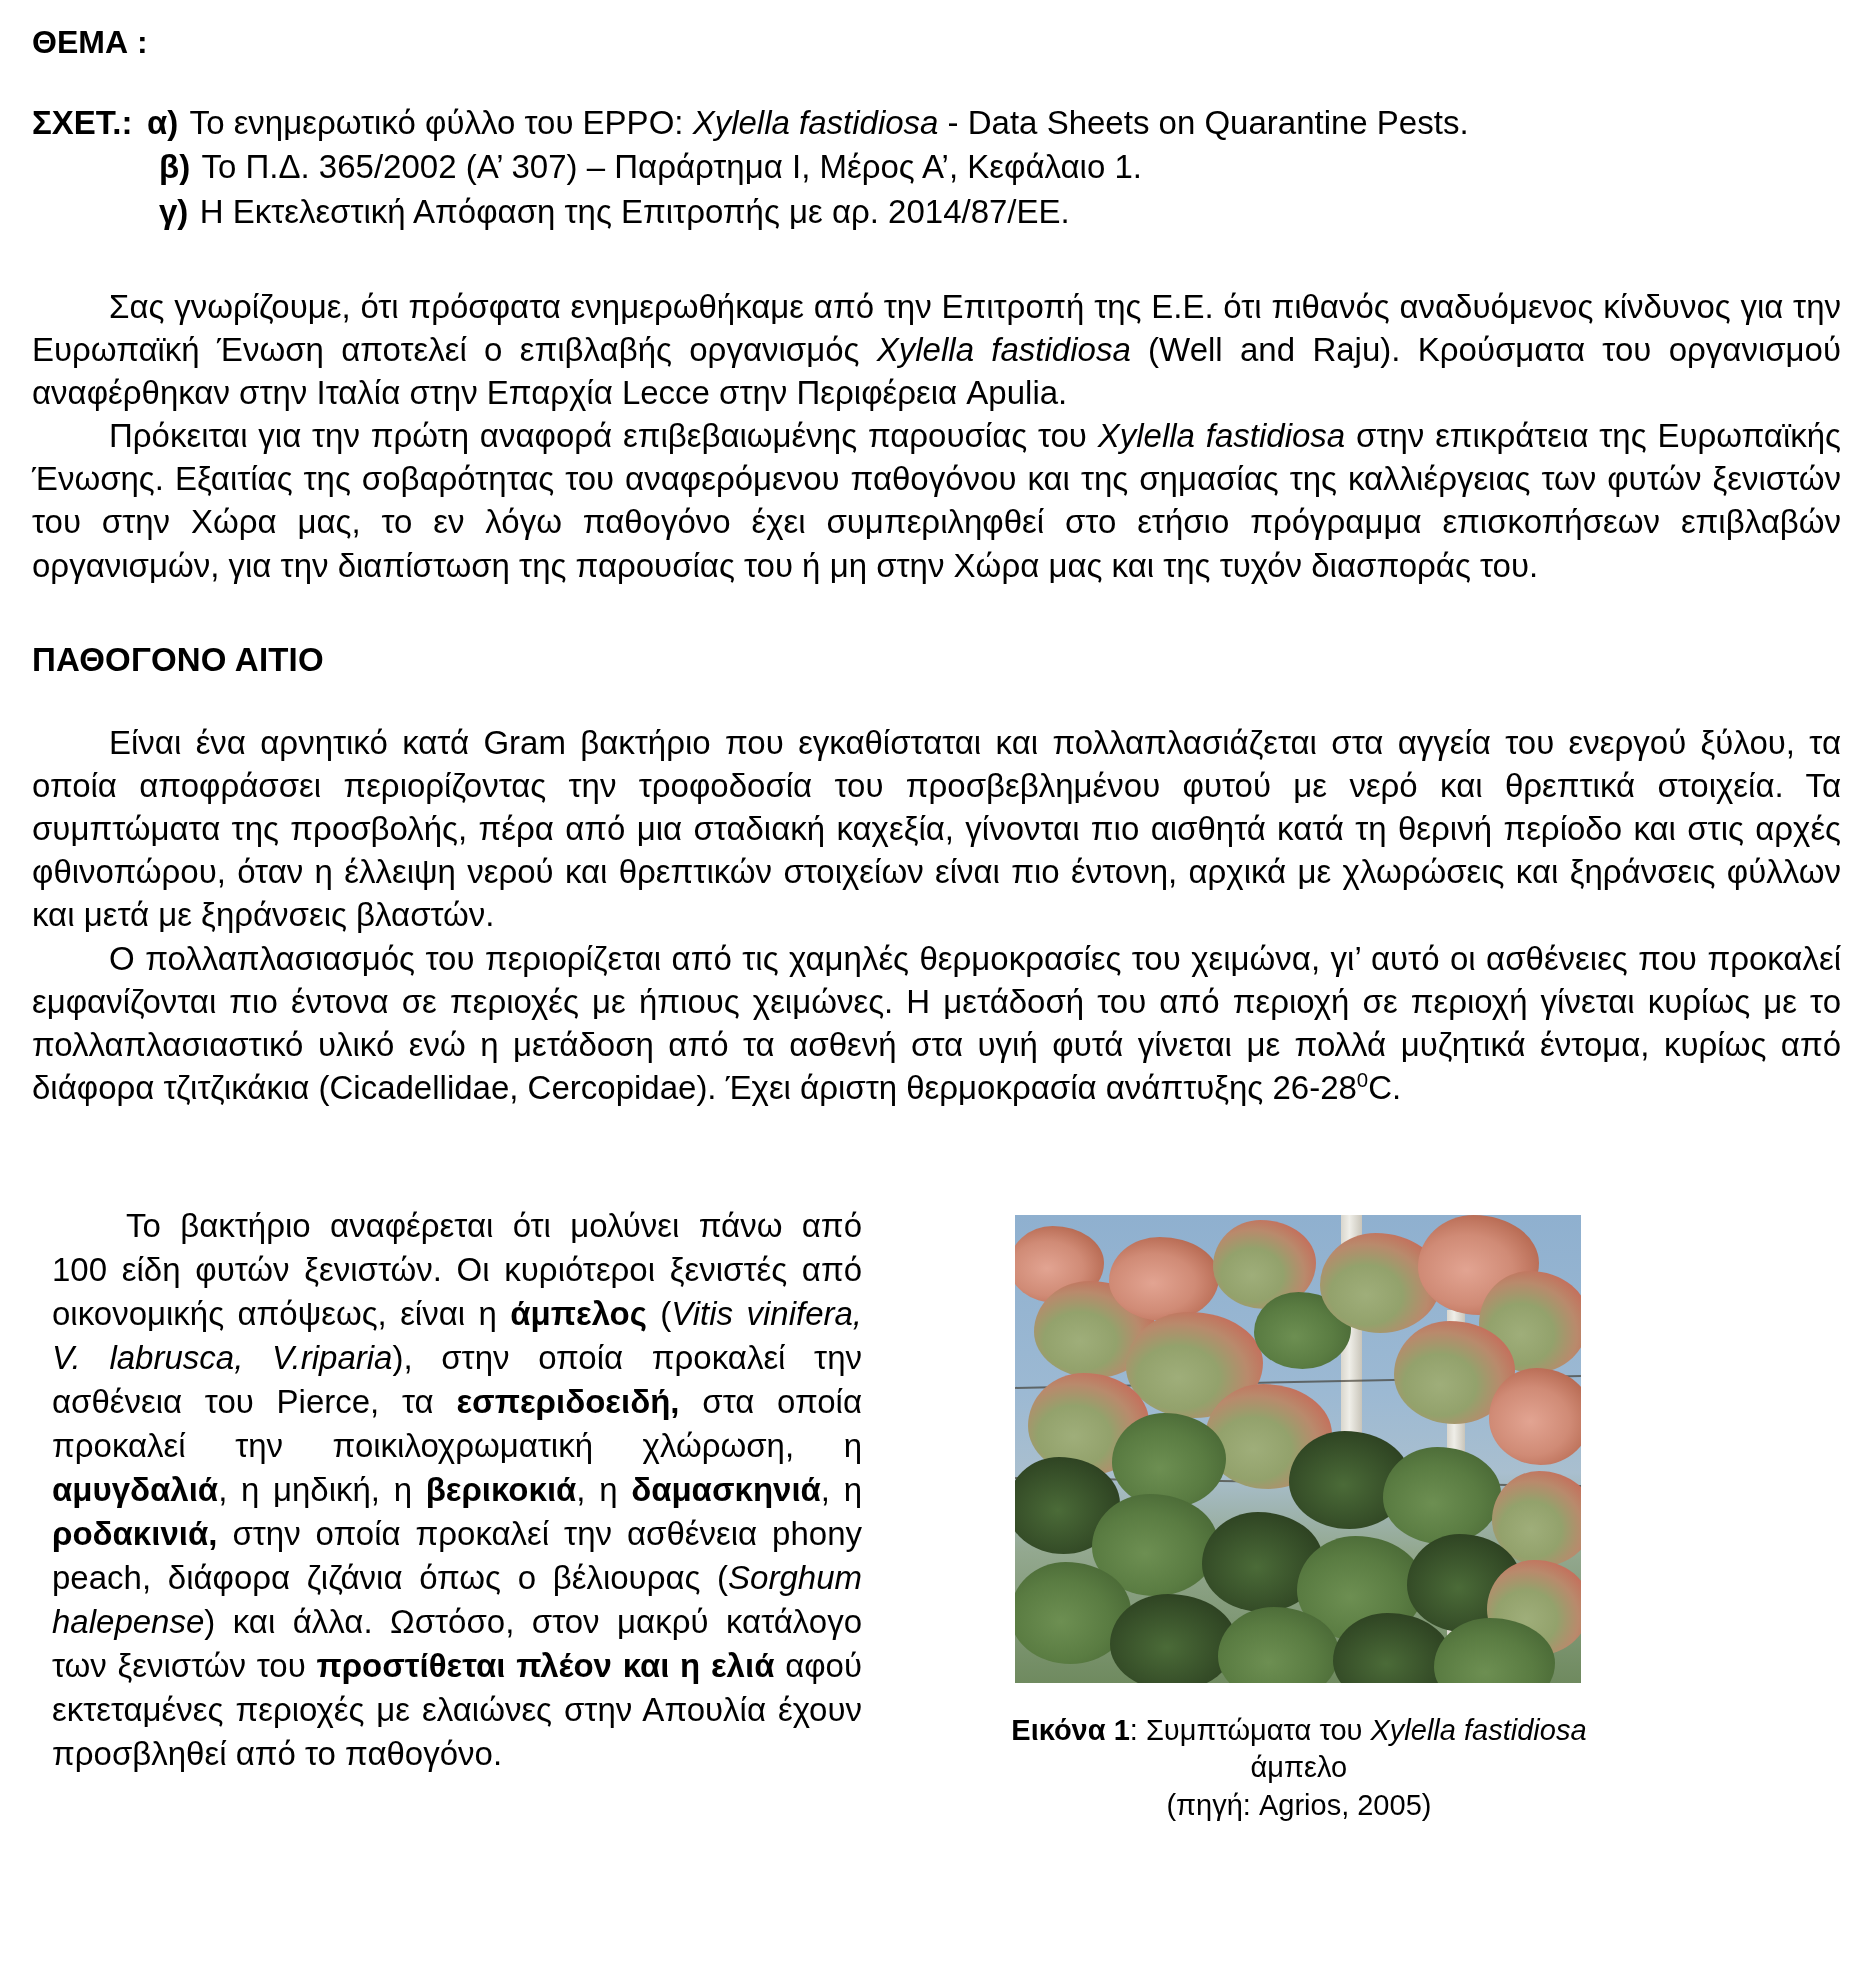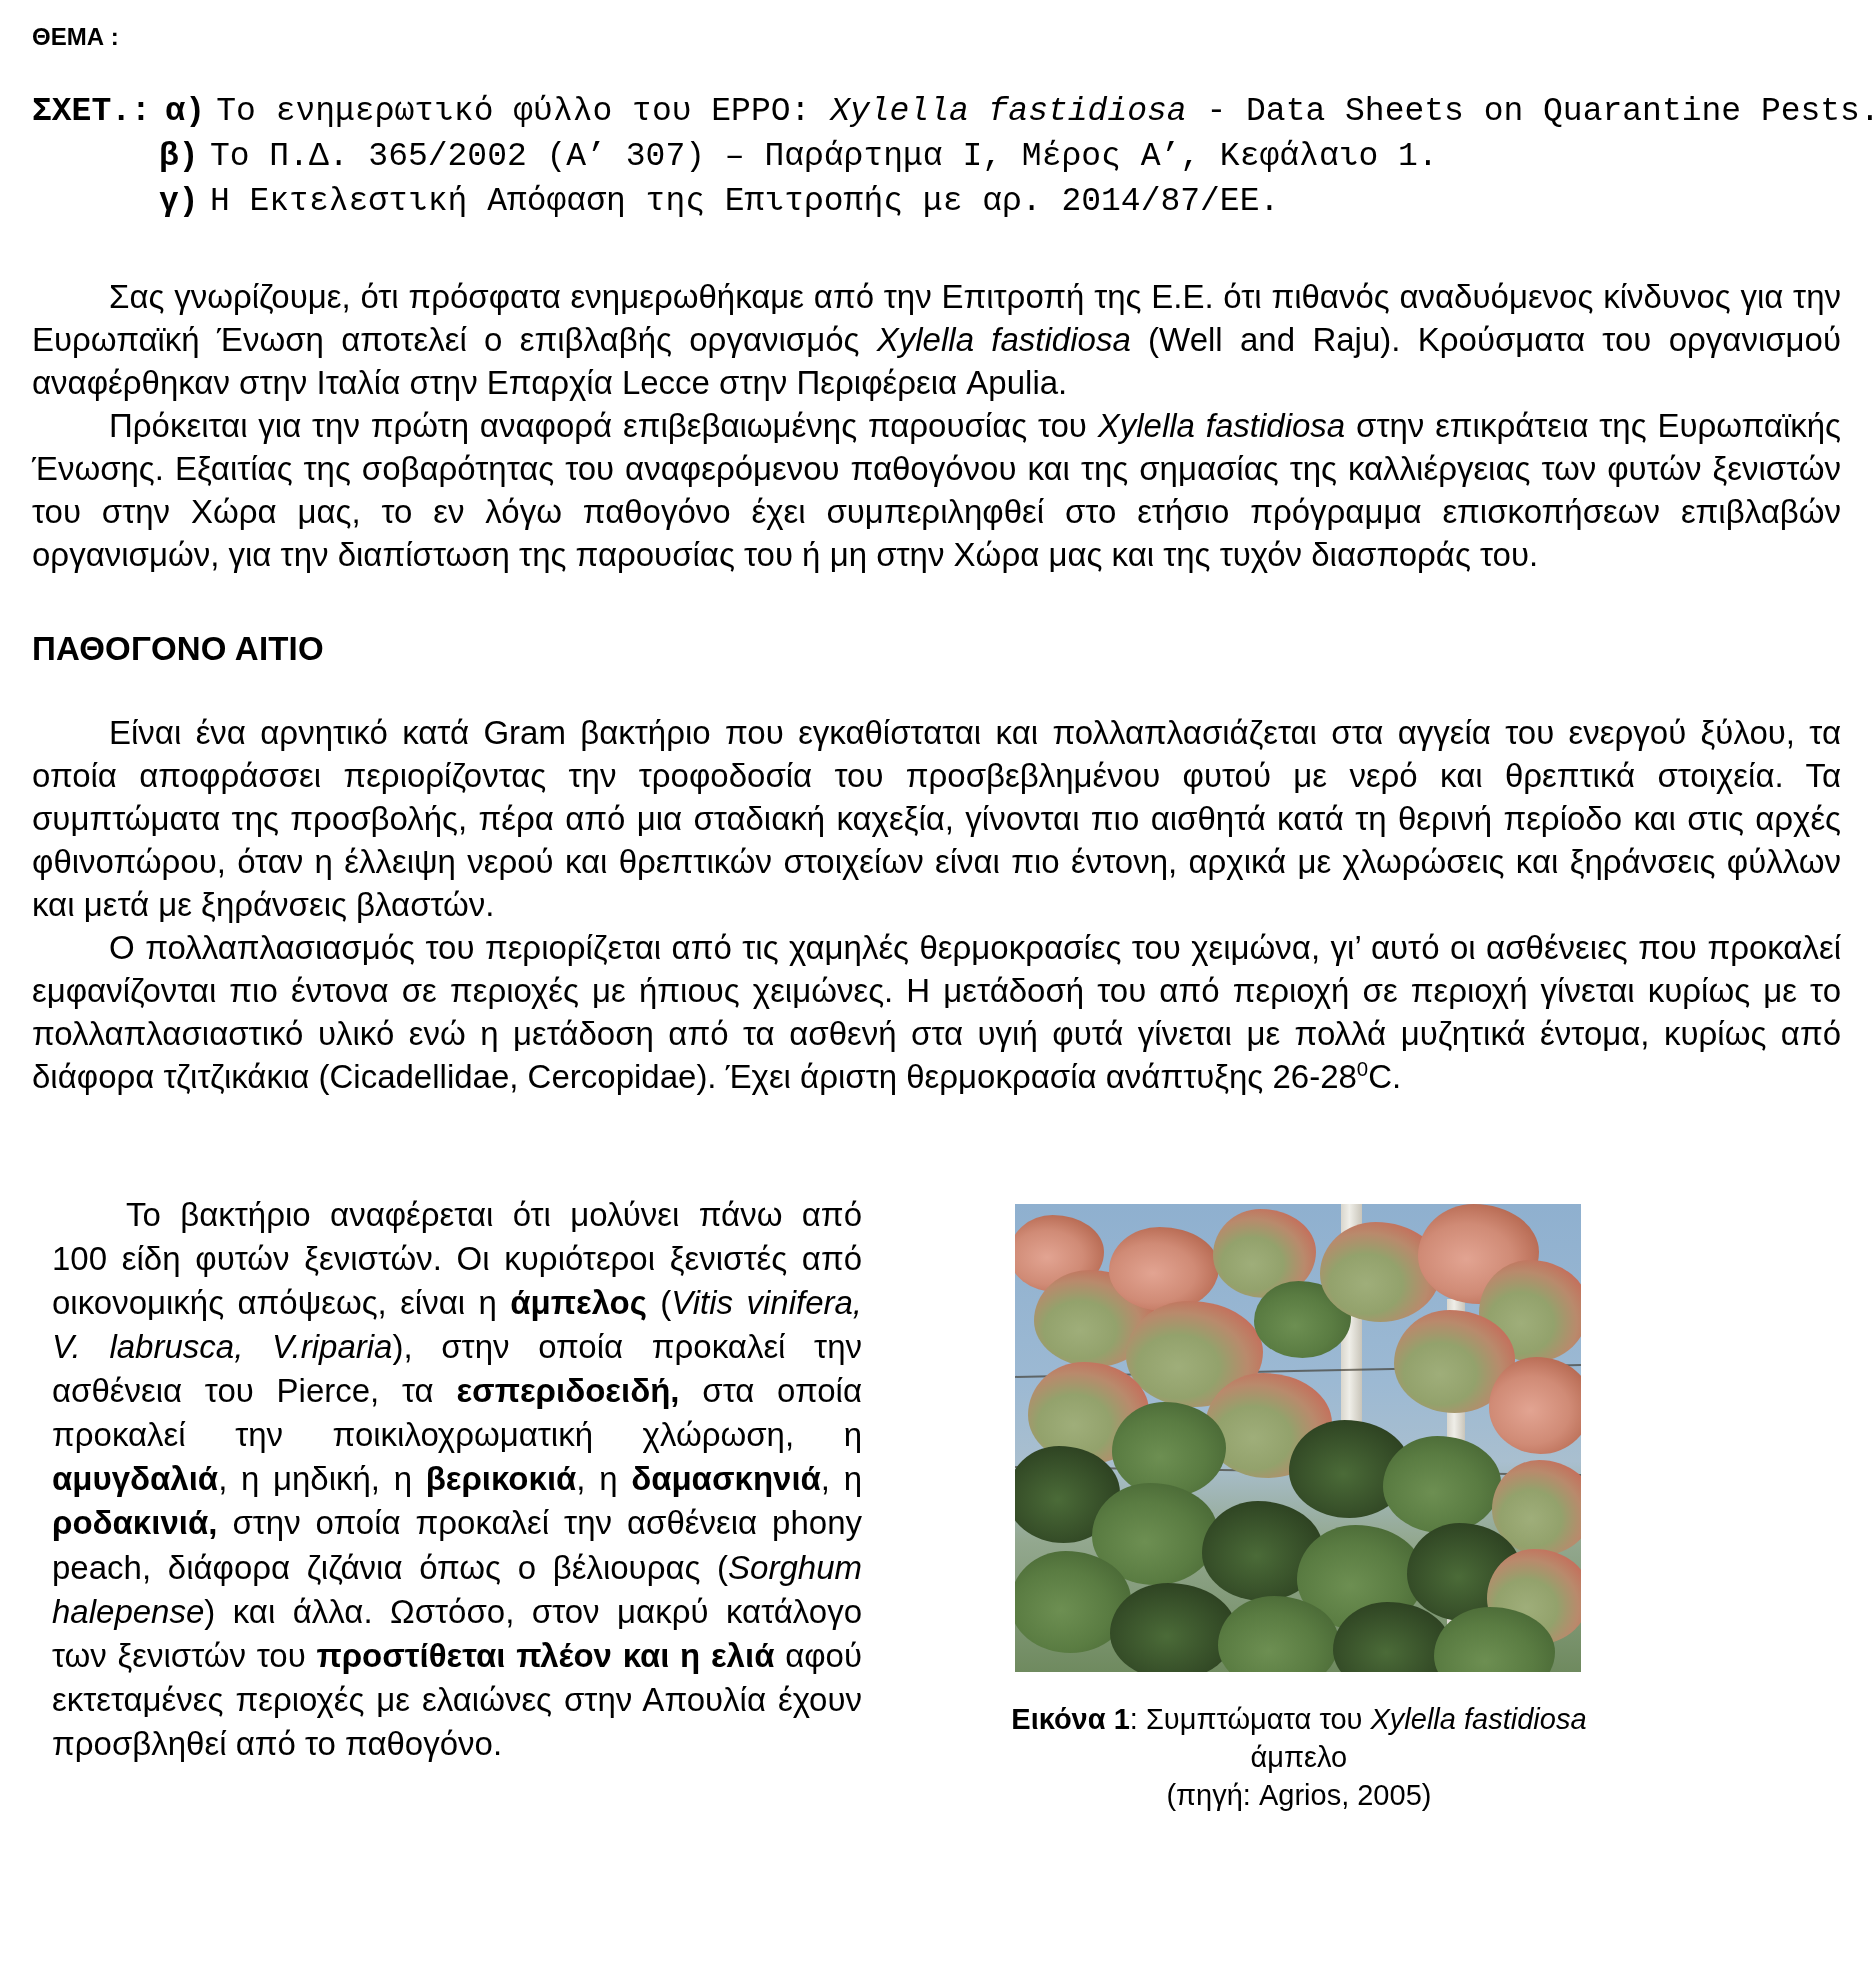--- a/index.html
+++ b/index.html
@@ -24,21 +24,21 @@
   }
   i, .ital { font-style: italic; }
   b, .bold { font-weight: bold; }
   .u { text-decoration: underline; }
 
   
   .subject {
     display: flex;
     align-items: flex-start;
     font-weight: bold;
-    font-size: 24px;
+    font-size: 32px;
     line-height: 1.33;
     margin: 0 0 0 0;
   }
   .subject-label {
     flex: 0 0 auto;
     white-space: nowrap;
     padding-right: 19.3px;
   }
   .subject-body {
     flex: 1 1 auto;
@@ -52,21 +52,20 @@
   
   .refs {
     margin-top: 37px;
     font-size: 33px;
     line-height: 1.36;
   }
   .ref-row {
     display: flex;
     align-items: center;
     white-space: nowrap;
-    font-family: Liberation Mono, monospace;
   }
   .ref-label {
     flex: 0 0 auto;
     font-weight: bold;
     padding-right: 14.5px;
     min-width: 0;
   }
   .ref-spacer {
     flex: 0 0 auto;
     width: 127px;

